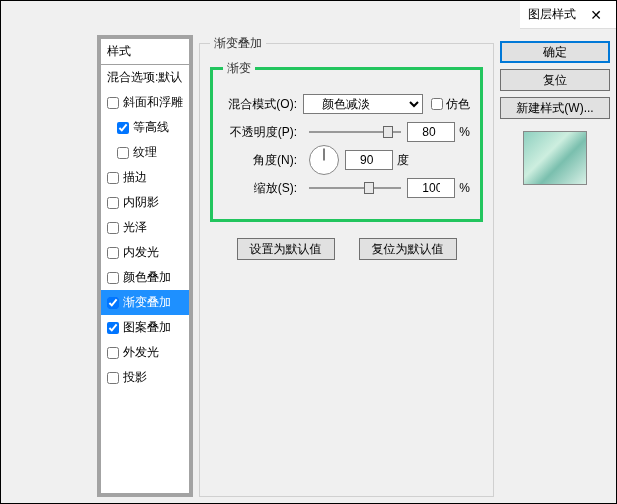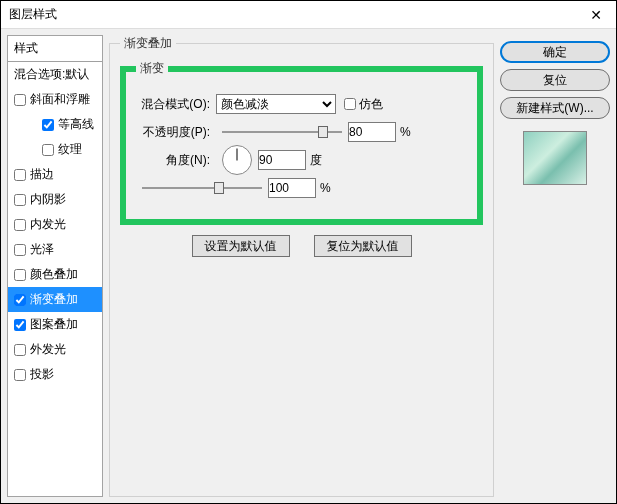--- a/index.html
+++ b/index.html
@@ -1,48 +1,48 @@
 <!DOCTYPE html>
 <html><head>
 <meta charset="utf-8">
 <style>
 * { box-sizing: border-box; font-family: "Microsoft YaHei", SimSun, sans-serif; font-size: 12px; }
 body { margin: 0; background: #fff; }
-.window { width: 617px; height: 504px; border: 1px solid #000; background: #f0f0f0; display: flex; flex-direction: column; }
+.window { width: 617px; height: 504px; border: 1px solid #000; background: #f0f0f0; display: flex; flex-direction: column; align-items: flex-end; }
 .titlebar { height: 28px; background: #fff; display: flex; align-items: center; justify-content: space-between; padding-left: 8px; border-bottom: 1px solid #ddd; }
 .titlebar .close { width: 40px; height: 28px; display: flex; align-items: center; justify-content: center; font-size: 14px; }
 .body { flex: 1; display: flex; padding: 6px; gap: 6px; }
-.styles-panel { width: 96px; border: 1px solid #a3a3a3; background: #fff; display: flex; flex-direction: column; }
+.styles-panel { width: 96px; border: 4px solid #a3a3a3; background: #fff; display: flex; flex-direction: column; }
 .styles-header { padding: 4px 6px; border-bottom: 1px solid #a0a0a0; }
 .style-item { padding: 4px 6px; display: flex; align-items: center; gap: 4px; white-space: nowrap; }
-.style-item.indent { padding-left: 34px; }
+.style-item.indent { padding-left: 16px; }
 .style-item.selected { background: #1e90ff; color: #fff; }
 .style-item input[type=checkbox] { margin: 0; width: 12px; height: 12px; }
 .center { flex: 1; position: relative; }
 fieldset.outer { border: 1px solid #d0d0d0; margin: 0; padding: 8px 10px 10px 10px; height: 100%; position: relative; }
-fieldset.inner { border: 6px solid #22c55e; margin: 0 0 10px 0; padding: 10px 10px 14px 10px; }
+fieldset.inner { border: 3px solid #22c55e; margin: 0 0 16px 0; padding: 10px 10px 14px 10px; }
 legend { padding: 0 4px; color: #333; }
 .row { display: flex; align-items: center; margin: 6px 0; height: 22px; }
 .lbl { width: 80px; text-align: right; padding-right: 6px; }
-select, input[type=text] { height: 20px; border: 1px solid #7a7a7a; background: #fff; padding: 0 0; }
+select, input[type=text] { height: 20px; border: 1px solid #7a7a7a; background: #fff; padding: 0 14px; }
 select { width: 120px; }
 .num { width: 48px; text-align: left; }
 .slider { flex: 1; max-width: 120px; margin: 0 6px; position: relative; height: 16px; }
 .slider .track { position: absolute; top: 7px; left: 0; right: 0; height: 2px; background: #999; }
 .slider .thumb { position: absolute; top: 2px; width: 10px; height: 12px; background: #e8e8e8; border: 1px solid #666; }
 .grad-preview { width: 108px; height: 18px; border: 1px solid #333; background: linear-gradient(90deg,#555 0%,#fff 25%,#888 50%,#fff 75%,#555 100%); display:inline-block; }
 .grad-btn { width: 14px; height: 20px; border: 1px solid #666; background: #e8e8e8; display:inline-flex; align-items:center; justify-content:center; font-size:9px; margin-left:-1px; }
 .cb { display: flex; align-items: center; gap: 3px; margin-left: 8px; }
 .cb input { margin:0; width:12px; height:12px; }
 .angle-dial { width: 30px; height: 30px; border: 1px solid #888; border-radius: 50%; background: #fff; position: relative; margin: 0 6px; }
 .angle-dial .hand { position: absolute; left: 50%; top: 50%; width: 12px; height: 1px; background: #000; transform-origin: left center; transform: rotate(-90deg); }
 .btn-row { display: flex; gap: 24px; justify-content: center; margin-top: 8px; }
 button.ps { height: 22px; padding: 0 12px; border: 1px solid #707070; background: #e1e1e1; min-width: 90px; }
 .right { width: 110px; display: flex; flex-direction: column; gap: 6px; align-items: stretch; padding-top: 6px; }
-.right button.ps { width: 100%; border-radius: 11px; }
+.right button.ps { width: 100%; }
 .right .ok { border: 2px solid #0078d7; }
 .preview-box { width: 64px; height: 54px; border: 1px solid #888; margin: 6px auto 0 auto; background: linear-gradient(135deg,#8fd0c0 0%, #cdeedf 40%, #7abfae 60%, #d8f0e6 100%); }
 .unit { margin-left: 4px; }
 </style>
 </head>
 <body>
 
 <div class="window">
   <div class="titlebar">
     <span>图层样式</span>
@@ -71,25 +71,25 @@
           <div class="style-item">
             <input type="checkbox" style="">
             <span>描边</span>
           </div>
           <div class="style-item">
             <input type="checkbox" style="">
             <span>内阴影</span>
           </div>
           <div class="style-item">
             <input type="checkbox" style="">
-            <span>内发光</span>
+            <span>光泽</span>
           </div>
           <div class="style-item">
             <input type="checkbox" style="">
-            <span>光泽</span>
+            <span>内发光</span>
           </div>
           <div class="style-item">
             <input type="checkbox" style="">
             <span>颜色叠加</span>
           </div>
           <div class="style-item selected">
             <input type="checkbox" checked="" style="">
             <span>渐变叠加</span>
           </div>
           <div class="style-item">
@@ -137,20 +137,21 @@
           <div class="row">
             <span class="lbl">角度(N):</span>
             <div class="angle-dial">
                 <div class="hand"></div>
               </div>
             <input class="num" type="text" value="90" style="">
             <span class="unit">度</span>
           </div>
 
           <div class="row">
+            <span class="lbl">缩放(S):</span>
             <div class="slider">
                 <div class="track"></div>
                 <div class="thumb" style="left:60%"></div>
               </div>
             <input class="num" type="text" value="100" style="">
             <span class="unit">%</span>
           </div>
         </fieldset>
 
         <div class="btn-row">

